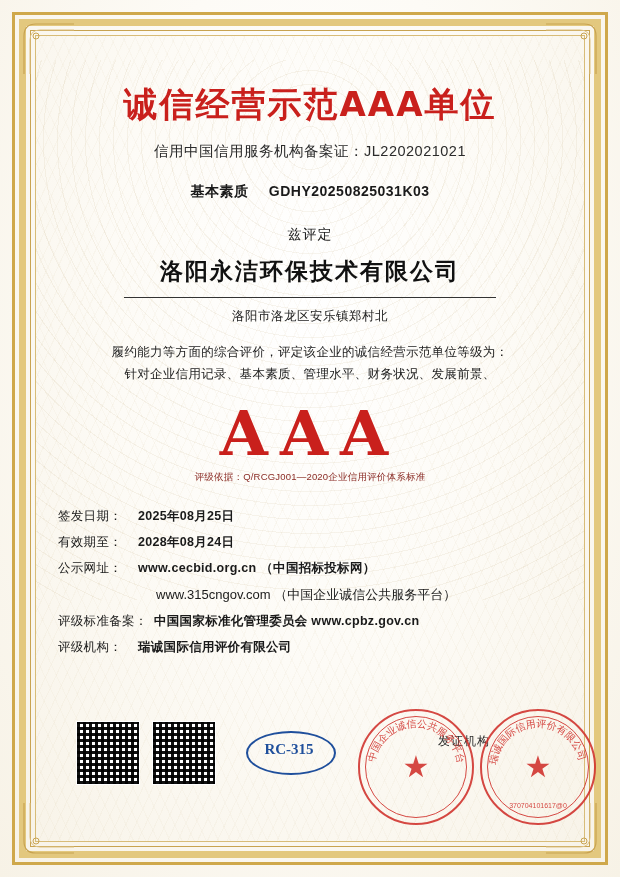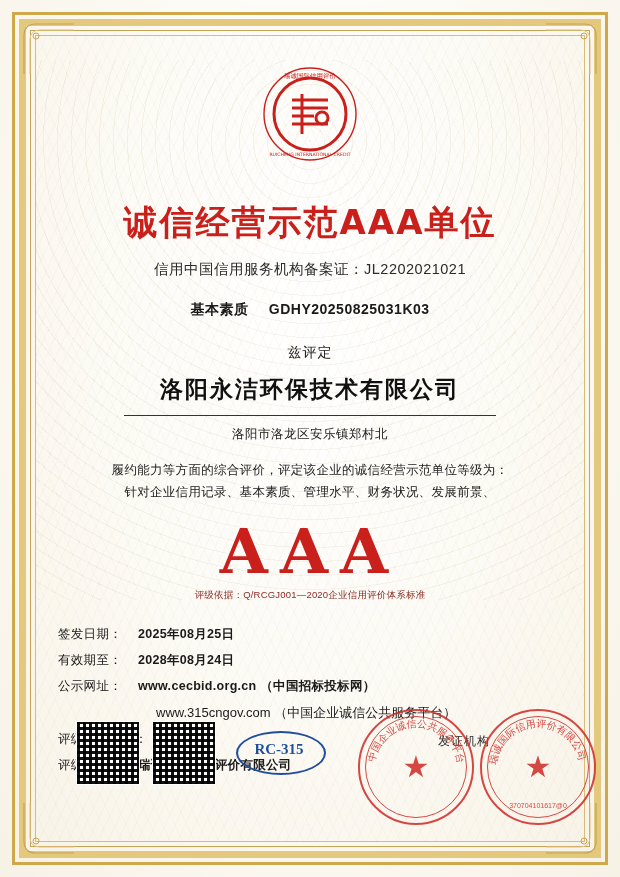--- a/index.html
+++ b/index.html
@@ -214,21 +214,21 @@
       repeating-linear-gradient(0deg, #111 0 3px, #fff 3px 6px),
       repeating-linear-gradient(90deg, #111 0 3px, #fff 3px 6px);
     background-blend-mode: multiply;
     border: 1px solid #fff;
   }
   .qr.q1 { left: 36px; top: 18px; }
   .qr.q2 { left: 112px; top: 18px; }
 
   .rc315 {
     position: absolute;
-    left: 196px; top: 22px;
+    left: 206px; top: 22px;
     width: 88px; height: 54px;
   }
   .rc315 .oval {
     position: absolute;
     left: 0; top: 6px;
     width: 86px; height: 40px;
     border: 2px solid #1f4f9c;
     border-radius: 50%;
   }
   .rc315 .txt {
@@ -317,31 +317,20 @@
     <circle cx="14" cy="14" r="3" fill="none" stroke="#c8a351" stroke-width="1"></circle>
   </svg>
   <svg class="corner br" viewBox="0 0 54 54">
     <path d="M2 52 L2 14 Q2 2 14 2 L52 2" fill="none" stroke="#c8a351" stroke-width="1.2"></path>
     <path d="M8 52 L8 18 Q8 8 18 8 L52 8" fill="none" stroke="#ddc184" stroke-width="1"></path>
     <circle cx="14" cy="14" r="3" fill="none" stroke="#c8a351" stroke-width="1"></circle>
   </svg>
 
   <div class="content">
 
-    <div class="emblem">
-      <svg viewBox="0 0 96 96" width="96" height="96">
-        <circle cx="48" cy="48" r="46" fill="none" stroke="#c9201c" stroke-width="1.4"></circle>
-        <circle cx="48" cy="48" r="36" fill="none" stroke="#c9201c" stroke-width="3"></circle>
-        <path d="M30 34 h36 M30 42 h36 M30 50 h22 M30 58 h36" stroke="#c9201c" stroke-width="3" fill="none"></path>
-        <path d="M40 28 v40" stroke="#c9201c" stroke-width="3"></path>
-        <circle cx="60" cy="52" r="6" fill="none" stroke="#c9201c" stroke-width="3"></circle>
-        <text x="48" y="12" text-anchor="middle" font-size="6.5" fill="#c9201c" font-family="DejaVu Sans, sans-serif">瑞诚国际信用评价</text>
-        <text x="48" y="90" text-anchor="middle" font-size="4.6" fill="#c9201c" font-family="DejaVu Sans, sans-serif">RUICHENG INTERNATIONAL CREDIT</text>
-      </svg>
-    </div>
 
     <div class="title">诚信经营示范AAA单位</div>
 
     <div class="subtitle">信用中国信用服务机构备案证：JL2202021021</div>
 
     <div class="cert-no">
       <span>基本素质</span>
       <span style="margin-left:16px">GDHY20250825031K03</span>
     </div>
 
@@ -368,20 +357,21 @@
         <span class="field-label">有效期至：</span>
         <span class="field-value">2028年08月24日</span>
       </div>
       <div class="field-row">
         <span class="field-label">公示网址：</span>
         <span class="field-value link">www.cecbid.org.cn （中国招标投标网）</span>
       </div>
       <div class="field-sub link">www.315cngov.com （中国企业诚信公共服务平台）</div>
       <div class="field-row">
         <span class="field-label" style="width:96px">评级标准备案：</span>
+        <span class="field-value bold">中国国家标准化管理委员会 www.cpbz.gov.cn</span>
       </div>
       <div class="field-row">
         <span class="field-label">评级机构：</span>
         <span class="field-value">瑞诚国际信用评价有限公司</span>
       </div>
     </div>
 
     <div class="bottom">
       <div class="qr q1"></div>
       <div class="qr q2"></div>

